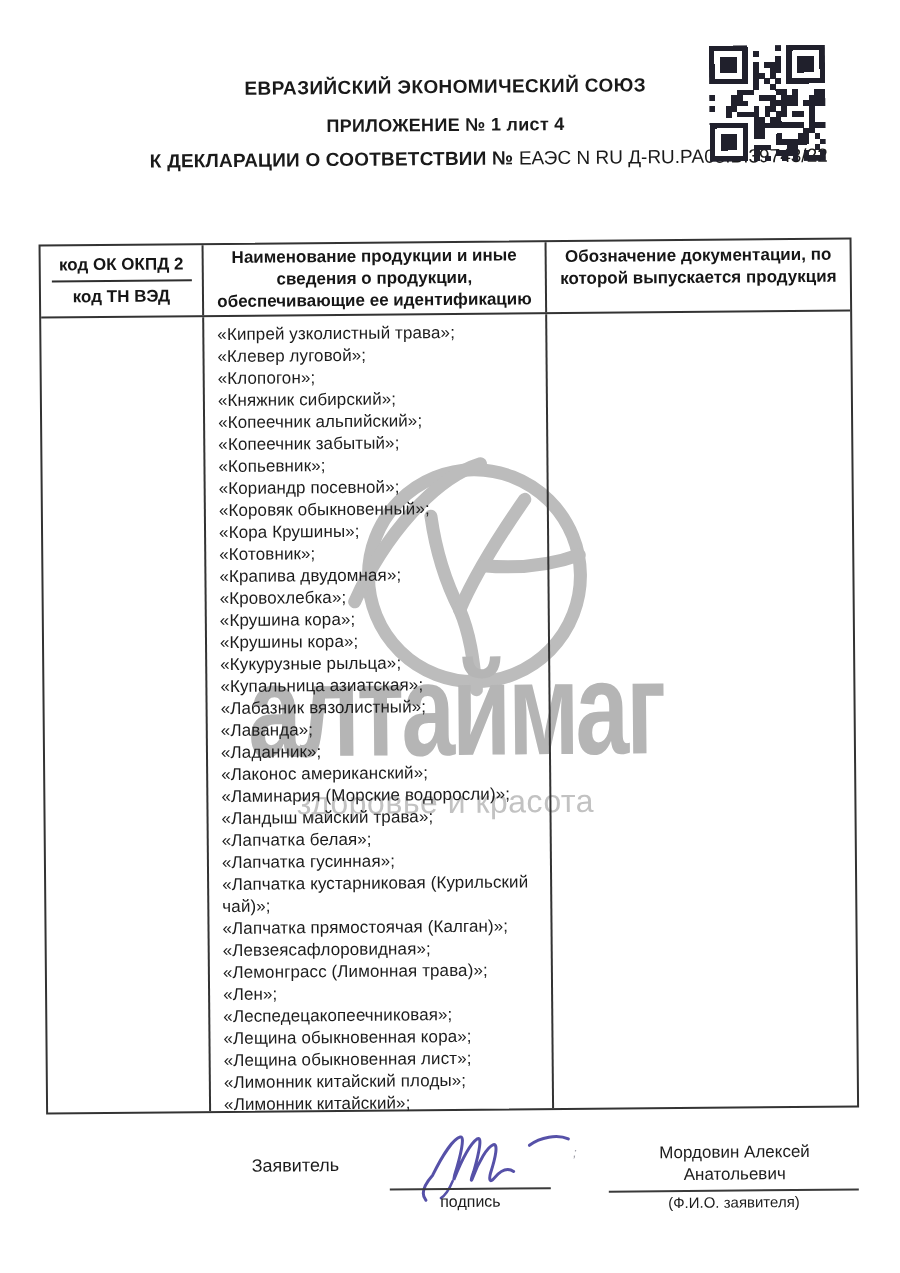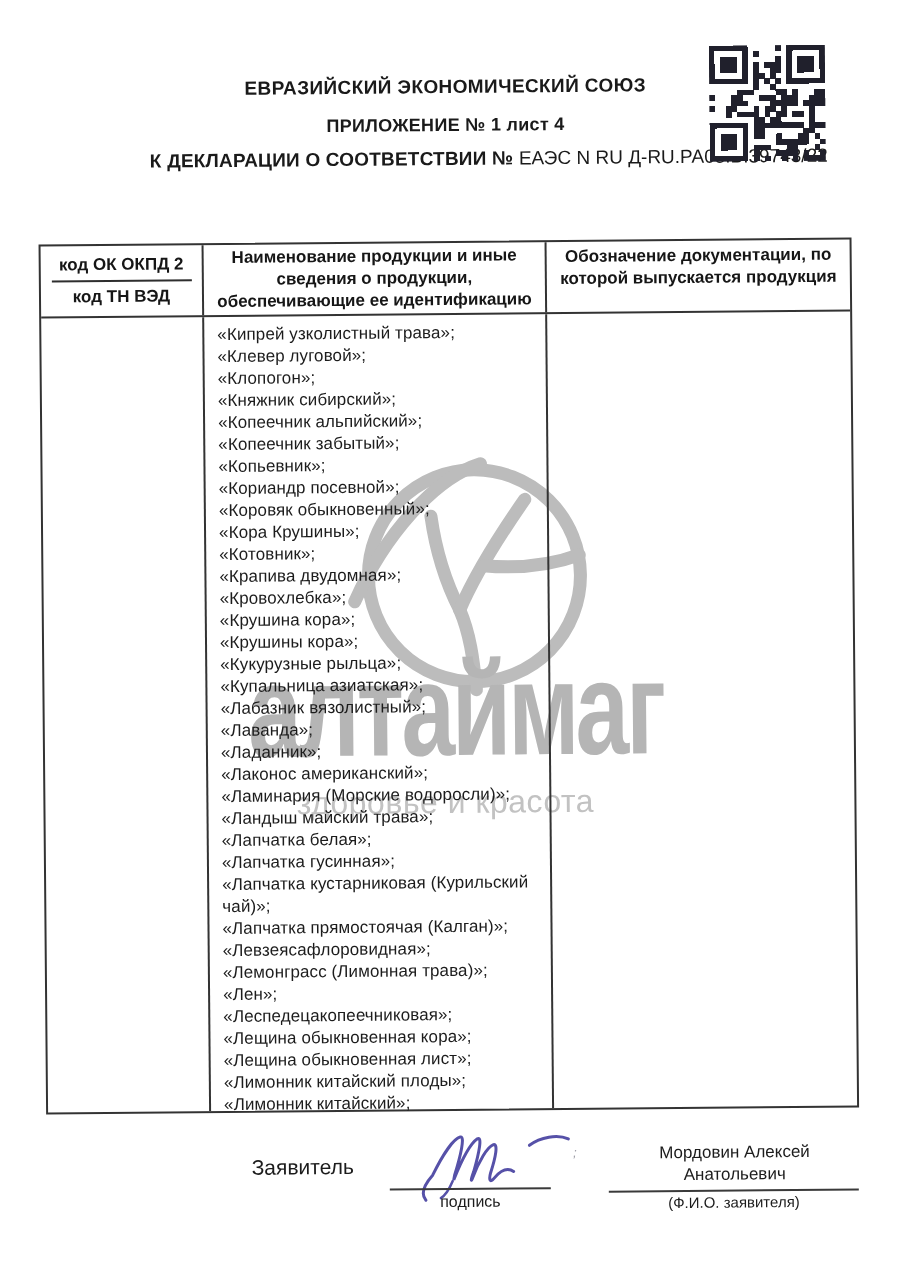--- a/index.html
+++ b/index.html
@@ -44,21 +44,21 @@
     font-weight:bold; font-size:17px; line-height:22px; text-align:center; color:#161616; }
   .hc1 { justify-content:center; }
   .hc1 .lbl { padding:1px 0; }
   .hc1 .rule { width:140px; border-top:2px solid #2e2e2e; margin:3px 0; }
   .hc2 { padding:2px 10px 0 10px; }
   .hc3 { padding:4px 8px 0 8px; }
   .bodytext { padding:7px 12px 0 13px; font-size:17px; color:#1c1c1c; }
   .product-line { line-height:22px; letter-spacing:.1px; }
 
   
-  .applicant { position:absolute; left:247px; top:1154px; font-size:21px; color:#1c1c1c; z-index:1; }
+  .applicant { position:absolute; left:247px; top:1154px; font-size:18px; color:#1c1c1c; z-index:1; }
   .sig-svg { position:absolute; left:405px; top:1128px; width:175px; height:78px; z-index:1; }
   .sig-line { position:absolute; left:385px; top:1188px; width:161px; height:0;
     border-top:2px solid #3a3a3a; z-index:1; }
   .sig-cap { position:absolute; left:385px; top:1193px; width:161px; text-align:center;
     font-size:16px; color:#1c1c1c; z-index:1; }
   .fio { position:absolute; left:608px; top:1144px; width:244px; text-align:center;
     font-size:17px; line-height:22px; color:#1c1c1c; z-index:1; }
   .fio-line { position:absolute; left:604px; top:1192px; width:250px; height:0;
     border-top:2px solid #3a3a3a; z-index:1; }
   .fio-cap { position:absolute; left:604px; top:1196px; width:250px; text-align:center;

